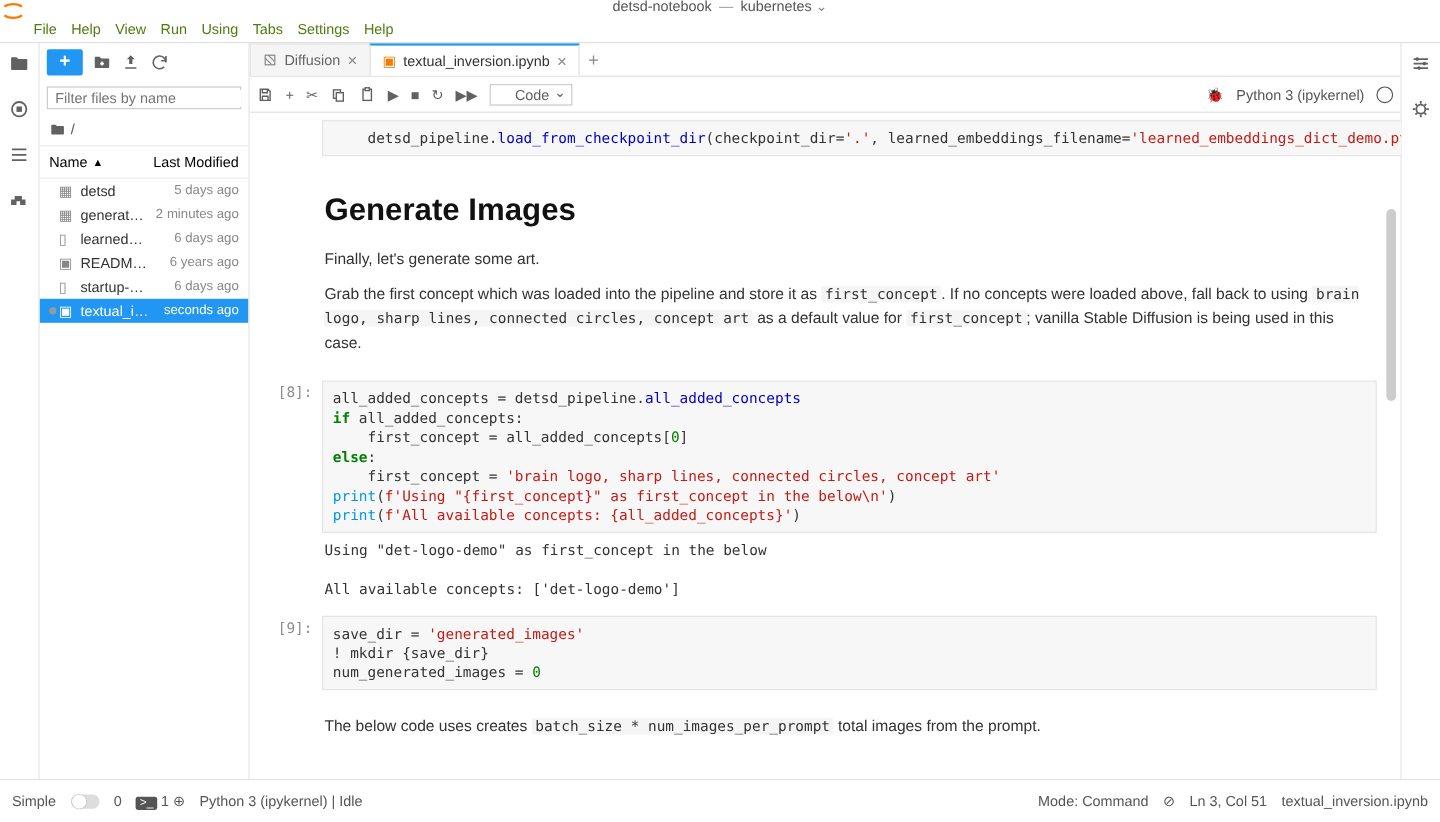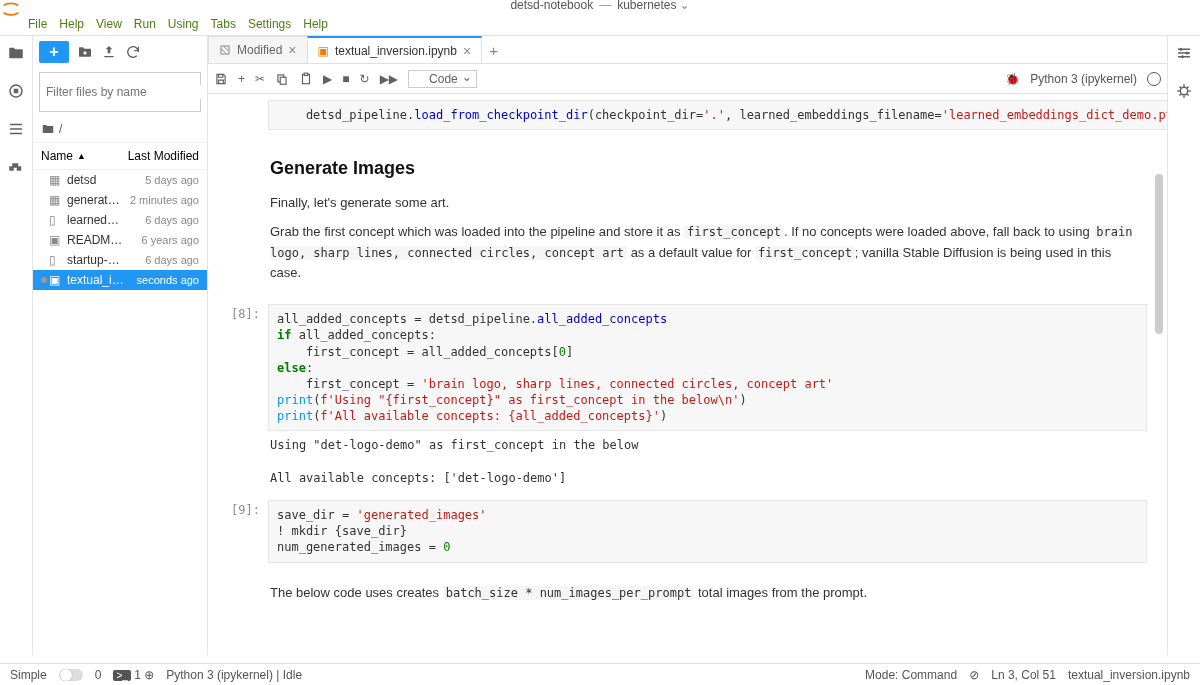--- a/index.html
+++ b/index.html
@@ -13,21 +13,21 @@
 .menu-bar { height:22px; display:flex; align-items:center; padding-left:28px; font-size:12px; color:#4d7c0f; margin-top:3px;}
 .menu-bar span { margin-right:12px; cursor:default; }
 .main { display:flex; height:620px; border-top:1px solid #e0e0e0;}
 .left-rail { width:33px; border-right:1px solid #e5e5e5; display:flex; flex-direction:column; align-items:center; padding-top:8px; gap:20px; }
 .left-rail .icon, .right-rail .icon { width:18px; height:18px; color:#616161; cursor:pointer; }
 .right-rail { width:33px; border-left:1px solid #e5e5e5; display:flex; flex-direction:column; align-items:center; padding-top:8px; gap:20px; }
 .file-panel { width:175px; border-right:1px solid #e5e5e5; display:flex; flex-direction:column; }
 .file-toolbar { display:flex; align-items:center; padding:5px 6px; gap:8px; }
 .plus-btn { width:30px; height:22px; background:#2196f3; color:#fff; border-radius:2px; display:flex; align-items:center; justify-content:center; font-size:16px; font-weight:bold; cursor:pointer; }
 .tb-icon { width:16px; height:16px; color:#555; cursor:pointer; }
-.filter-box { margin:4px 6px; border:1px solid #ccc; height:40px; display:flex; align-items:center; padding:0 6px; }
+.filter-box { margin:4px 6px; border:1px solid #ccc; height:19px; display:flex; align-items:center; padding:0 6px; }
 .filter-box input { border:none; outline:none; flex:1; font-size:12px; color:#888; }
 .search-icn { width:14px; height:14px; color:#616161; }
 .breadcrumb { padding:6px 8px; display:flex; align-items:center; gap:4px; font-size:12px; color:#555; border-bottom:1px solid #eee;}
 .file-header { display:flex; padding:6px 8px; font-size:12px; color:#000000; border-bottom:1px solid #eee; }
 .file-header .col-name { flex:1; display:flex; align-items:center; gap:4px;}
 .file-header .col-mod { width:75px; text-align:right; }
 .file-list { flex:1; overflow:auto; }
 .file-row { display:flex; padding:3px 8px; font-size:12px; align-items:center; cursor:pointer; }
 .file-row.sel { background:#2196f3; color:#fff; }
 .file-row .dot { width:6px; height:6px; background:#999; border-radius:50%; margin-right:2px; visibility:hidden;}
@@ -52,30 +52,30 @@
 .nb-toolbar .spacer { flex:1; }
 .kernel-name { color:#555; }
 .kernel-circle { width:14px; height:14px; border:1.5px solid #555; border-radius:50%; }
 .notebook-body { flex:1; overflow:auto; padding:6px 20px 10px 10px; position:relative;}
 .cell { display:flex; margin-bottom:8px; }
 .prompt { width:50px; text-align:right; padding-right:8px; color:#8c8c8c; font-family:"Menlo","Monaco",monospace; font-size:12px; padding-top:3px; flex-shrink:0;}
 .cell-body { flex:1; }
 .code-input { background:#f7f7f7; border:1px solid #e5e5e5; padding:6px 8px; font-family:"Menlo","Monaco",monospace; font-size:12px; line-height:1.35; white-space:pre; overflow-x:auto; }
 .code-output { font-family:"Menlo","Monaco",monospace; font-size:12px; padding:6px 2px; white-space:pre; line-height:1.35; }
 .md { padding:4px 2px; font-size:13px; line-height:1.6; }
-.md h2 { font-size:18px; font-weight:600; margin:12px 0 10px 0; color:#111;}
+.md h2 { font-size:26px; font-weight:600; margin:12px 0 10px 0; color:#111;}
 .md p { margin:8px 0; }
 .md code, .prose code { background:#f5f5f5; padding:0 3px; border-radius:2px; font-family:"Menlo","Monaco",monospace; font-size:12px; }
 
 .k { color:#008000; font-weight:bold; } 
 .s { color:#c41a16; } 
 .nf { color:#0000cc; }
 .no { color:#0098e6; }
 .num { color:#008000; }
-.status-bar { position:absolute; bottom:0; left:0; right:0; height:22px; border-top:1px solid #e0e0e0; display:flex; align-items:center; font-size:12px; padding:0 10px; background:#fff; color:#555; gap:12px;}
+.status-bar { position:absolute; bottom:0; left:0; right:0; height:36px; border-top:1px solid #e0e0e0; display:flex; align-items:center; font-size:12px; padding:0 10px; background:#fff; color:#555; gap:12px;}
 .status-bar .pill { width:24px; height:12px; background:#ddd; border-radius:8px; position:relative; }
 .status-bar .pill::before { content:""; position:absolute; left:1px; top:0px; width:12px; height:12px; background:#fff; border-radius:50%; box-shadow:0 0 1px rgba(0,0,0,.4);}
 .status-bar .flex { flex:1; }
 .sm-badge { background:#555; color:#fff; padding:0 3px; border-radius:2px; font-size:10px; }
 .scrollbar-stub { position:absolute; right:4px; top:80px; width:8px; height:160px; background:#ccc; border-radius:4px; }
 svg { display:block; }
 </style>
 </head>
 <body>
 
@@ -205,21 +205,21 @@
     </div>
   </div>
 
   <div class="content-area">
     <div class="tabs">
       <div class="tab inactive">
         <svg width="12" height="12" viewBox="0 0 24 24">
             <rect x="4" y="4" width="16" height="16" fill="none" stroke="#888" stroke-width="2"></rect>
             <path stroke="#888" stroke-width="2" d="M9 4l10 10M4 9l10 10"></path>
           </svg>
-        <span>Modified</span>
+        <span>Diffusion</span>
         <span class="close-x">×</span>
       </div>
       <div class="tab active">
         <span class="nb-icon" style="font-size:12px;">▣</span>
         <span>textual_inversion.ipynb</span>
         <span class="close-x">×</span>
       </div>
       <div class="tab-plus">+</div>
     </div>
 

